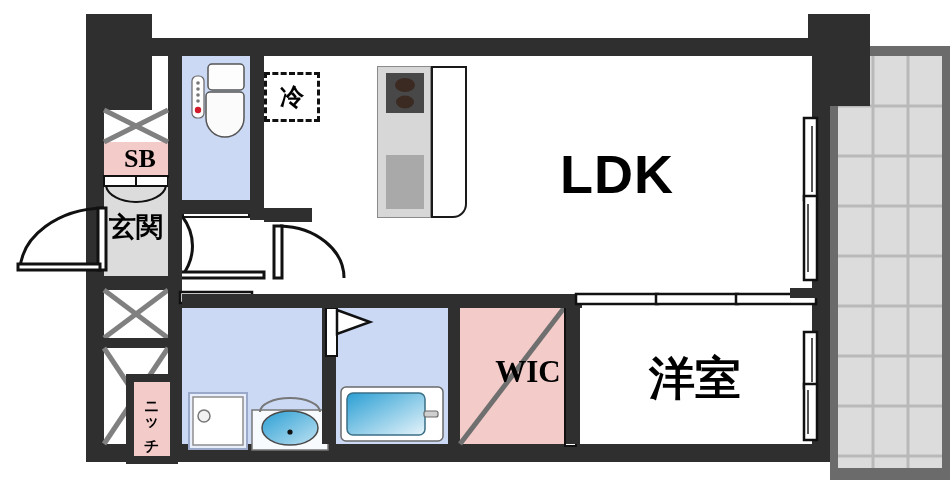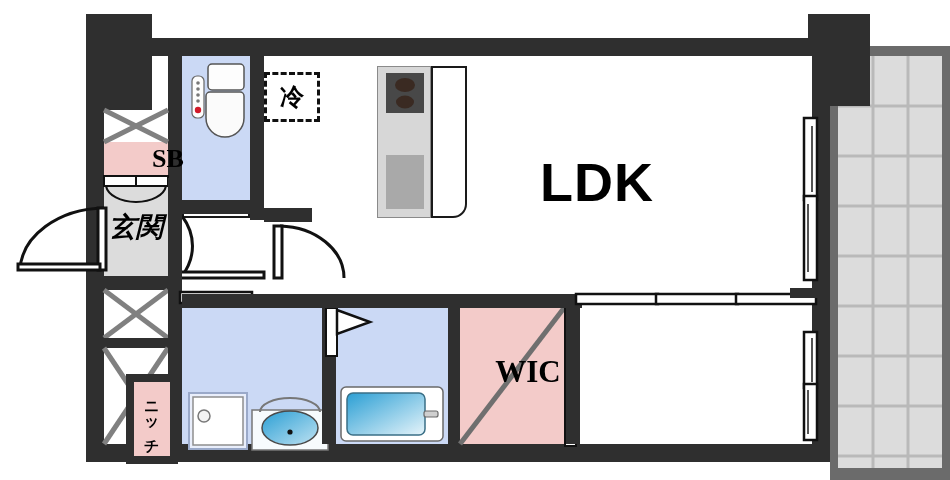--- a/index.html
+++ b/index.html
@@ -54,21 +54,21 @@
 
   <div class="abs wall" style="left:808px;top:14px;width:62px;height:92px;"></div>
 
   <div class="abs wall" style="left:86px;top:110px;width:18px;height:352px;"></div>
 
   <div class="abs wall" style="left:86px;top:444px;width:744px;height:18px;"></div>
 
   <div class="abs wall" style="left:812px;top:56px;width:18px;height:406px;"></div>
 
   <div class="abs fill-white" style="left:264px;top:56px;width:548px;height:238px;"></div>
-  <div class="abs lbl lbl-ldk" style="left:472px;top:110px;width:250px;height:130px;flex-direction:row;margin-top:8px;">
+  <div class="abs lbl lbl-ldk" style="left:492px;top:110px;width:250px;height:130px;flex-direction:row;">
     <span>LDK</span>
   </div>
 
   <div class="abs lbl lbl-rei" style="left:264px;top:72px;width:56px;height:50px;border:3px dashed #111;background:#fff;">
     <span>冷</span>
   </div>
 
   <div class="abs" style="left:377px;top:66px;width:54px;height:152px;background:#d7d7d7;border:1px solid #8a8a8a;"></div>
   <div class="abs" style="left:386px;top:73px;width:38px;height:40px;background:#484848;">
     <svg style="width:38px;height:40px;">
@@ -108,26 +108,26 @@
   </div>
 
   <div class="abs" style="left:266px;top:224px;width:80px;height:54px;">
     <svg style="width:84px;height:58px;">
       <path d="M14 2 A 66 52 0 0 1 78 54" fill="none" stroke="#111" stroke-width="3"></path>
       <rect x="8" y="2" width="8" height="52" fill="#fff" stroke="#111" stroke-width="3"></rect>
     </svg>
   </div>
 
   <div class="abs fill-gray" style="left:104px;top:178px;width:64px;height:100px;"></div>
-  <div class="abs lbl lbl-genkan" style="left:104px;top:208px;width:64px;height:40px;font-style:italic;">
+  <div class="abs lbl lbl-genkan" style="left:104px;top:208px;width:64px;height:40px;">
     <span>玄関</span>
   </div>
 
   <div class="abs fill-pink" style="left:104px;top:142px;width:64px;height:34px;"></div>
-  <div class="abs lbl lbl-sb" style="left:104px;top:142px;width:72px;height:34px;margin-left:28px;">
+  <div class="abs lbl lbl-sb" style="left:104px;top:142px;width:72px;height:34px;">
     <span>SB</span>
   </div>
 
   <div class="abs" style="left:104px;top:176px;width:64px;height:26px;">
     <svg style="width:66px;height:28px;">
       <rect x="0" y="0" width="32" height="10" fill="#fff" stroke="#111" stroke-width="2"></rect>
       <rect x="32" y="0" width="32" height="10" fill="#fff" stroke="#111" stroke-width="2"></rect>
       <path d="M2 10 A 30 18 0 0 0 32 26" fill="none" stroke="#111" stroke-width="2"></path>
       <path d="M62 10 A 30 18 0 0 1 32 26" fill="none" stroke="#111" stroke-width="2"></path>
     </svg>
@@ -243,20 +243,21 @@
       <rect x="1" y="1" width="11" height="70" fill="#ffffff" stroke="#111" stroke-width="2"></rect>
       <rect x="1" y="66" width="11" height="74" fill="#ffffff" stroke="#111" stroke-width="2"></rect>
       <line x1="9" y1="8" x2="9" y2="62" stroke="#666" stroke-width="2"></line>
       <line x1="4" y1="74" x2="4" y2="132" stroke="#666" stroke-width="2"></line>
     </svg>
   </div>
 
   <div class="abs wall" style="left:566px;top:294px;width:14px;height:150px;"></div>
   <div class="abs fill-white" style="left:580px;top:308px;width:232px;height:136px;"></div>
   <div class="abs lbl lbl-room" style="left:600px;top:320px;width:190px;height:116px;flex-direction:column;">
+    <span>洋室</span>
   </div>
 
   <div class="abs wall" style="left:182px;top:294px;width:300px;height:14px;"></div>
   <div class="abs wall" style="left:482px;top:294px;width:100px;height:14px;"></div>
 
   <div class="abs" style="left:576px;top:292px;width:240px;height:16px;">
     <svg style="width:242px;height:18px;">
       <rect x="0" y="2" width="82" height="10" fill="#ffffff" stroke="#111" stroke-width="2.5"></rect>
       <rect x="80" y="2" width="82" height="10" fill="#ffffff" stroke="#111" stroke-width="2.5"></rect>
       <rect x="160" y="2" width="80" height="10" fill="#ffffff" stroke="#111" stroke-width="2.5"></rect>

